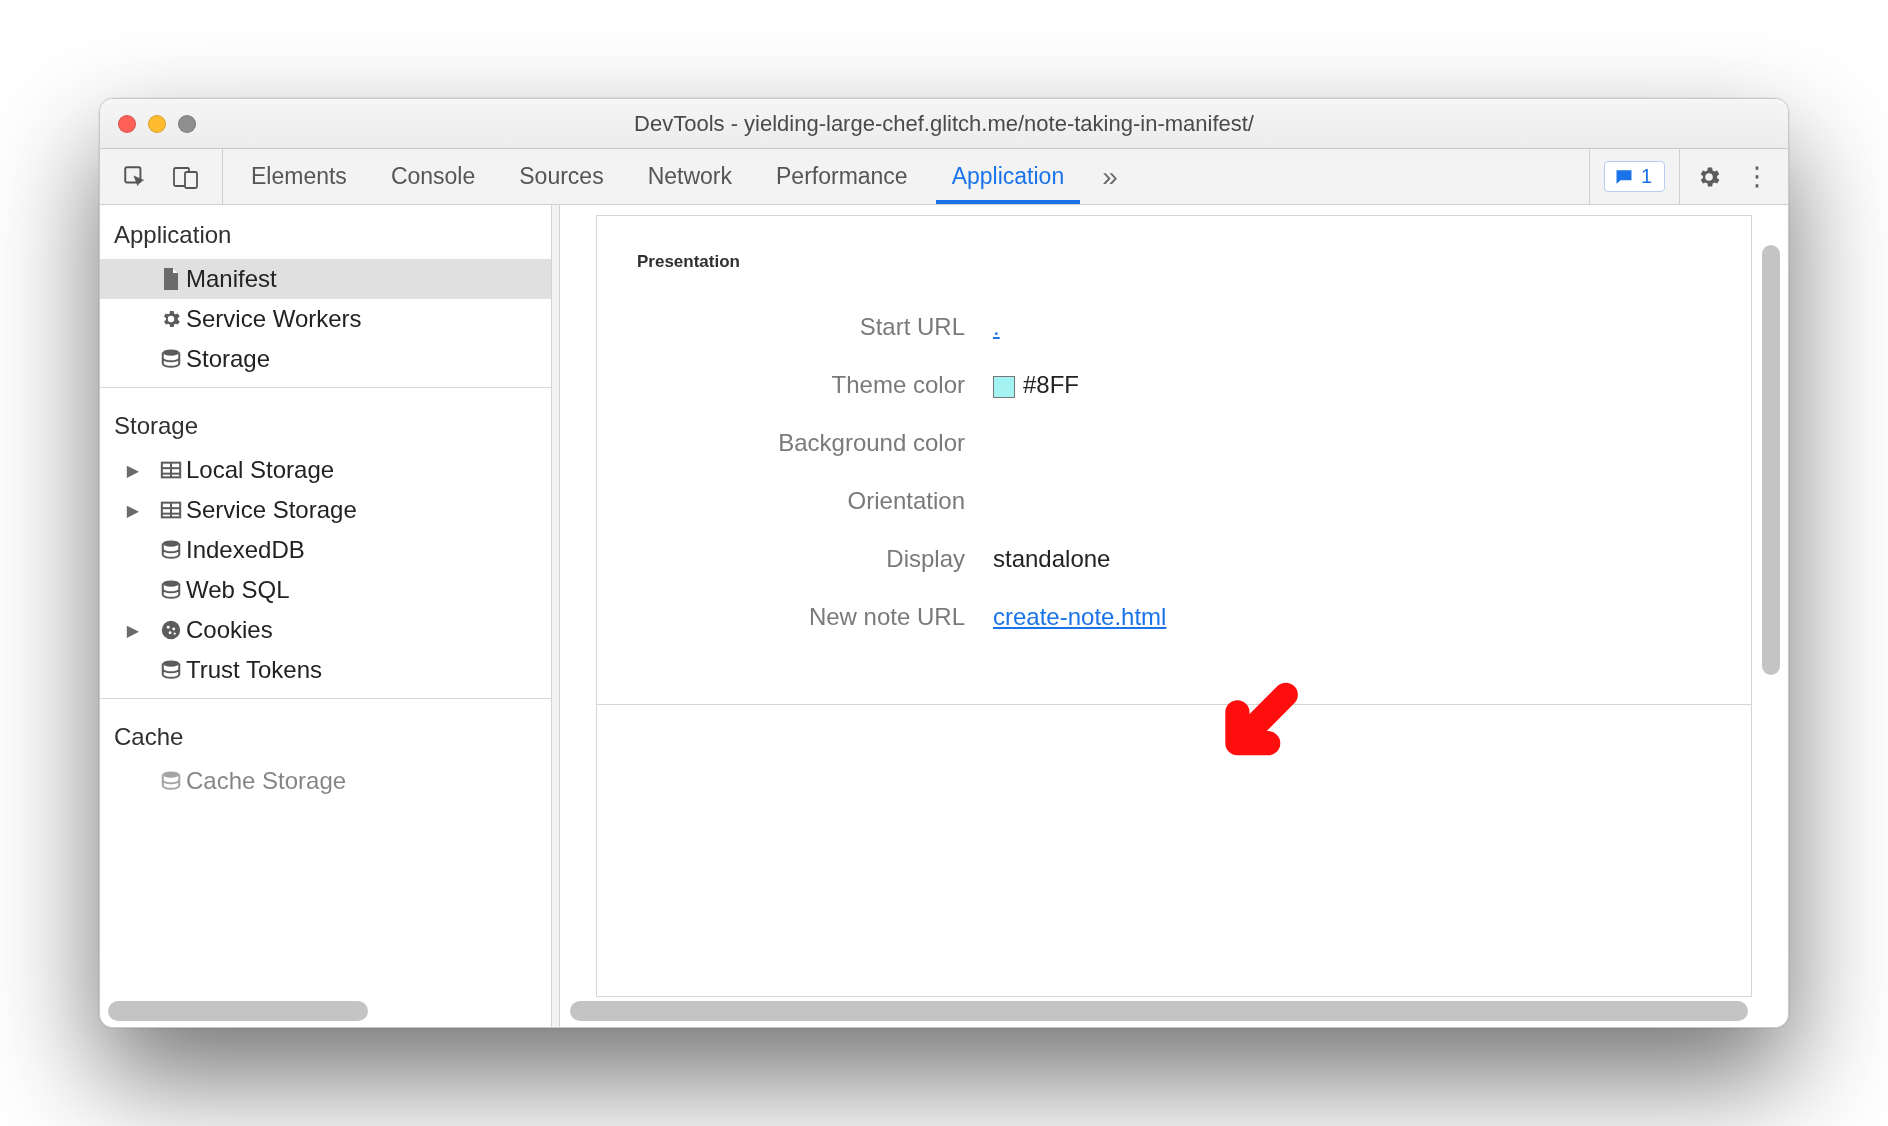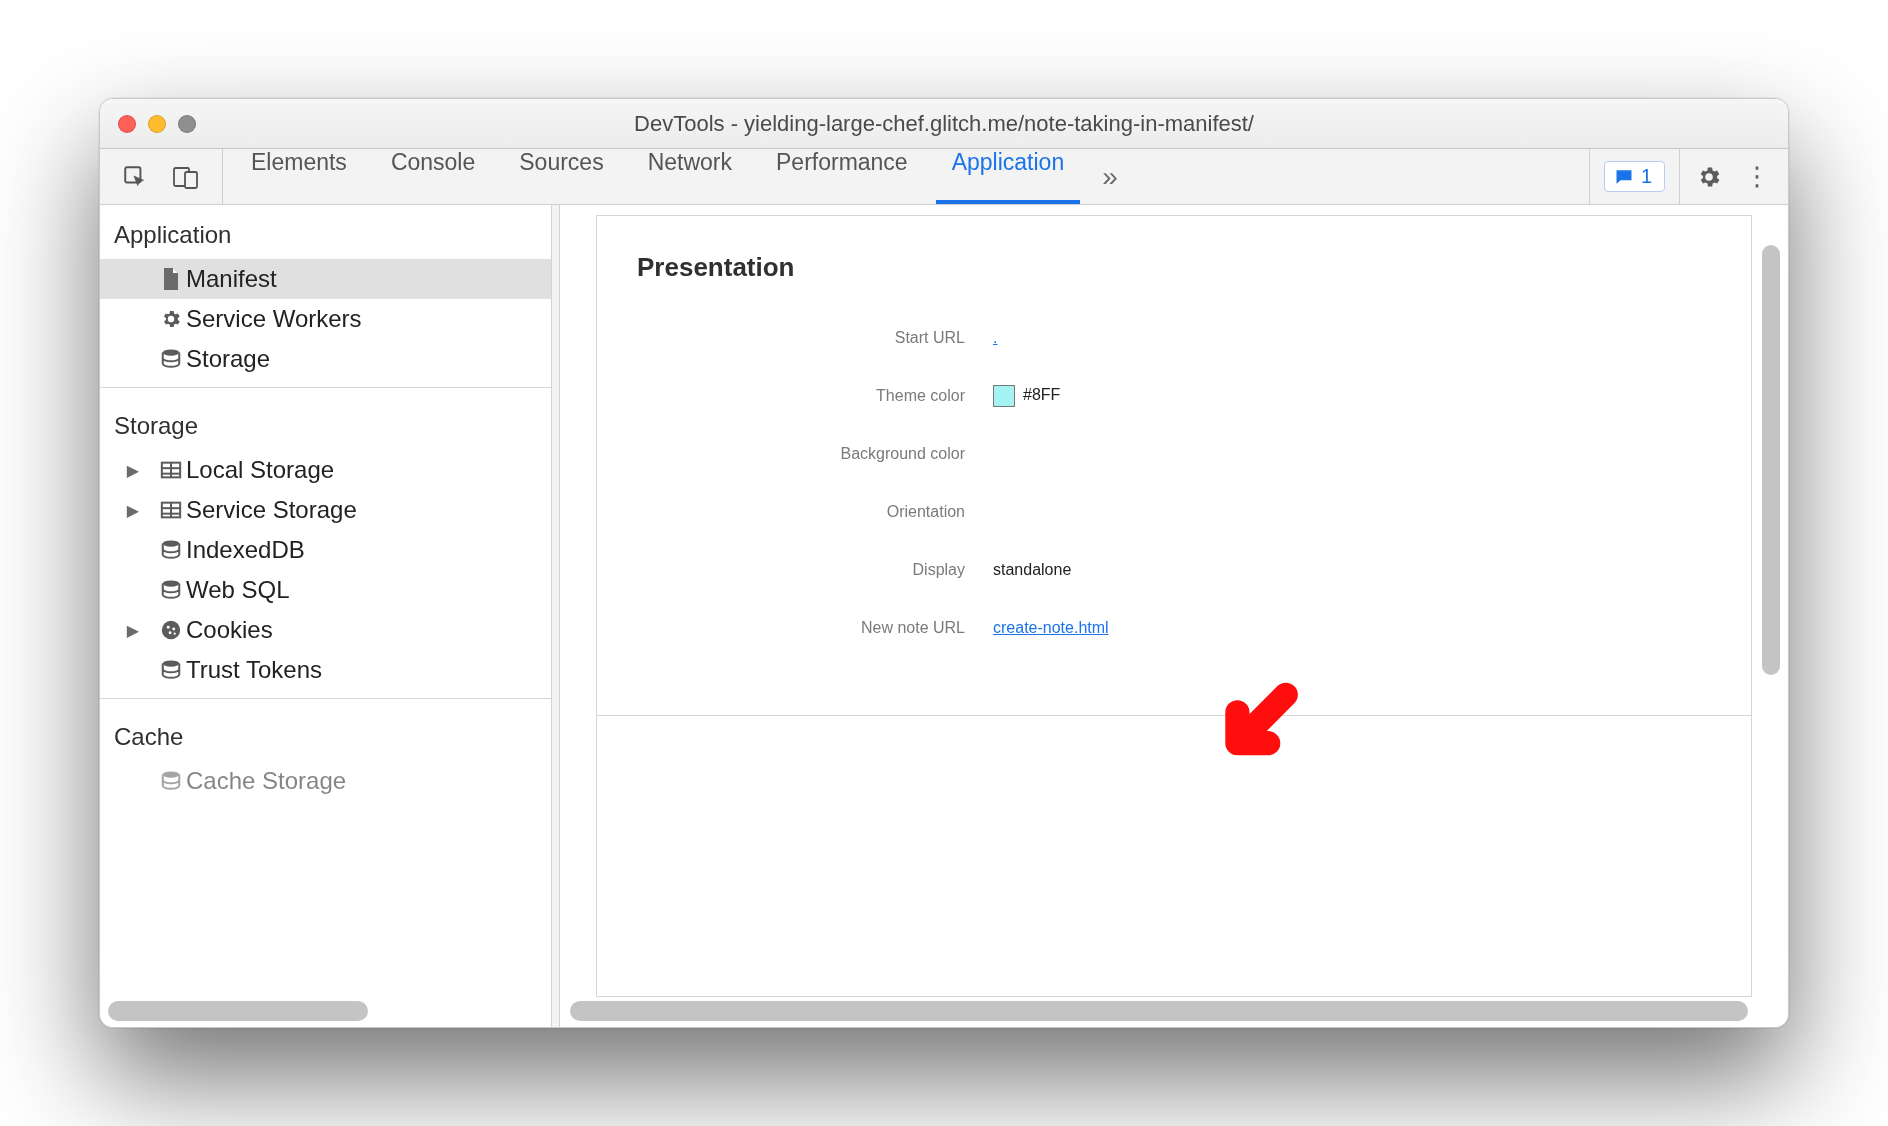--- a/index.html
+++ b/index.html
@@ -63,21 +63,21 @@
   }
   .tb-group-left {
     display:flex; align-items:center; gap: 24px;
     padding: 0 22px;
     border-right: 1px solid #d0d0d0;
     height:100%;
   }
   .tabs { display:flex; align-items:stretch; height:100%; padding-left: 6px; }
   .tab {
     padding: 0 22px;
-    display:flex; 
+    display:flex; align-items:center;
     cursor:pointer;
     color:#555;
     position:relative;
     white-space:nowrap;
   }
   .tab.active {
     color:#1a73e8;
   }
   .tab.active::after{
     content:"";
@@ -144,23 +144,23 @@
   .main {
     flex:1; position:relative; overflow:hidden; background:#fff;
   }
   .content-box {
     position:absolute; left:36px; right:36px; top:10px; bottom:30px;
     border:1px solid #d6d6d6;
     overflow:hidden;
   }
   .content-inner { padding: 22px 36px; }
   .section-heading {
-    font-size: 26px; font-weight:700; color:#303030; margin: 14px 0 26px 4px;
-  }
-  .kv-row { display:flex; align-items:center; min-height: 58px; font-size:16px;}
+    font-size: 17px; font-weight:700; color:#303030; margin: 14px 0 26px 4px;
+  }
+  .kv-row { display:flex; align-items:center; min-height: 58px; font-size:24px;}
   .kv-label { width: 360px; text-align:right; color:#7a7a7a; padding-right:28px;}
   .kv-value { color:#222; }
   a.link { color:#1a73e8; text-decoration:underline; }
   .swatch { display:inline-block; width:22px; height:22px; border:1px solid #777; vertical-align:middle; margin-right:8px; background:#a4f2f2;}
   .main-vscroll {
     position:absolute; right:8px; top:40px; width:18px; bottom:80px;
   }
   .main-vscroll .thumb{
     position:absolute; top:0; left:0; right:0; height:430px;
     background:#c4c4c4; border-radius:10px;

